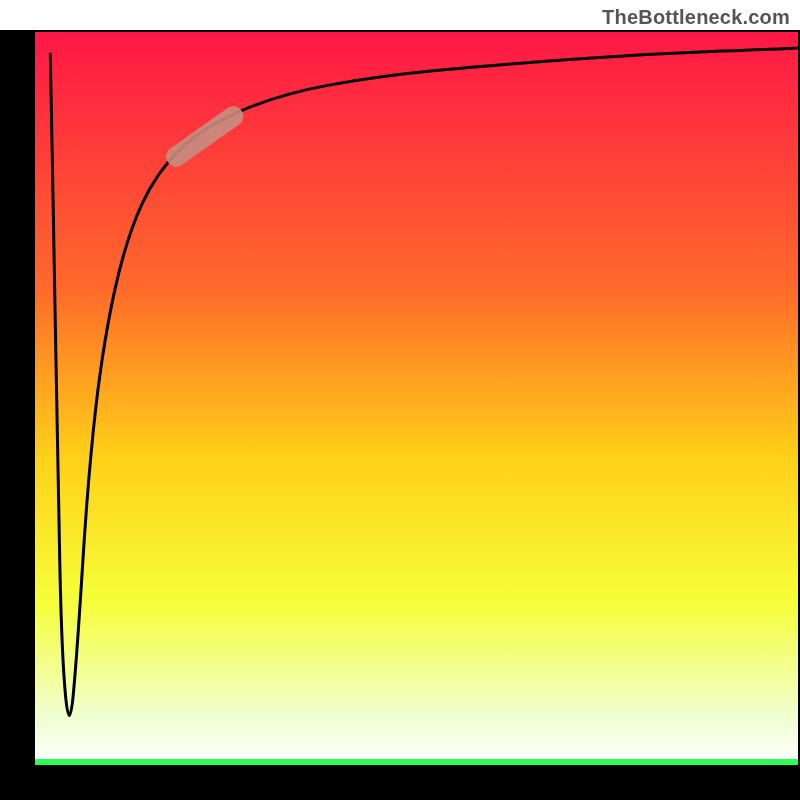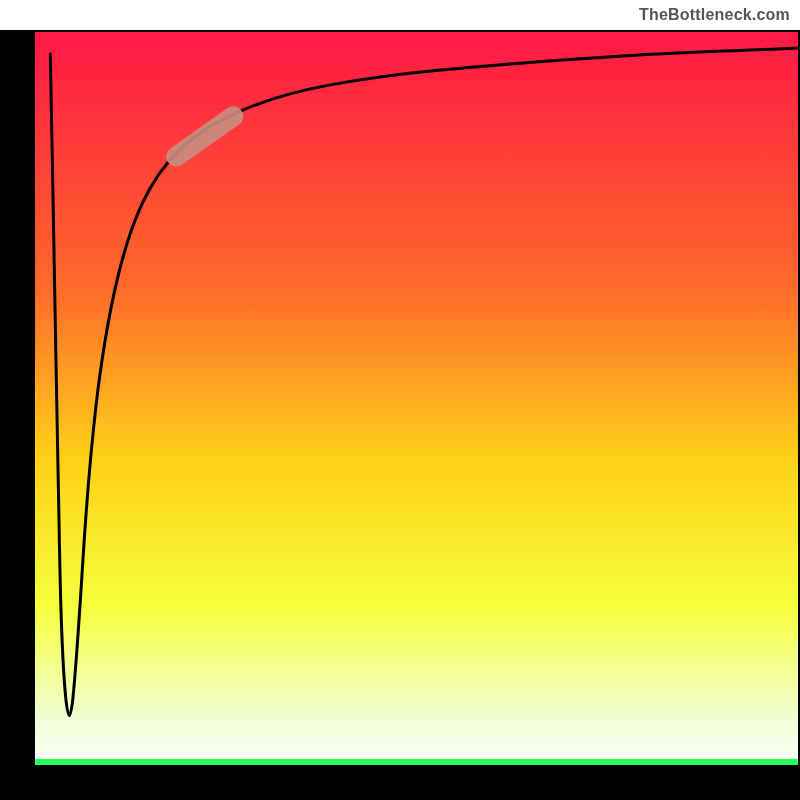--- a/index.html
+++ b/index.html
@@ -13,21 +13,21 @@
   }
   .chart-wrap {
     position: relative;
     width: 800px;
     height: 800px;
   }
   .watermark {
     position: absolute;
     top: 6px;
     right: 10px;
-    font-size: 16px;
+    font-size: 20px;
     font-weight: 600;
     color: #555;
     letter-spacing: 0.2px;
   }
   svg {
     display: block;
   }
 </style>
 </head>
 <body>

